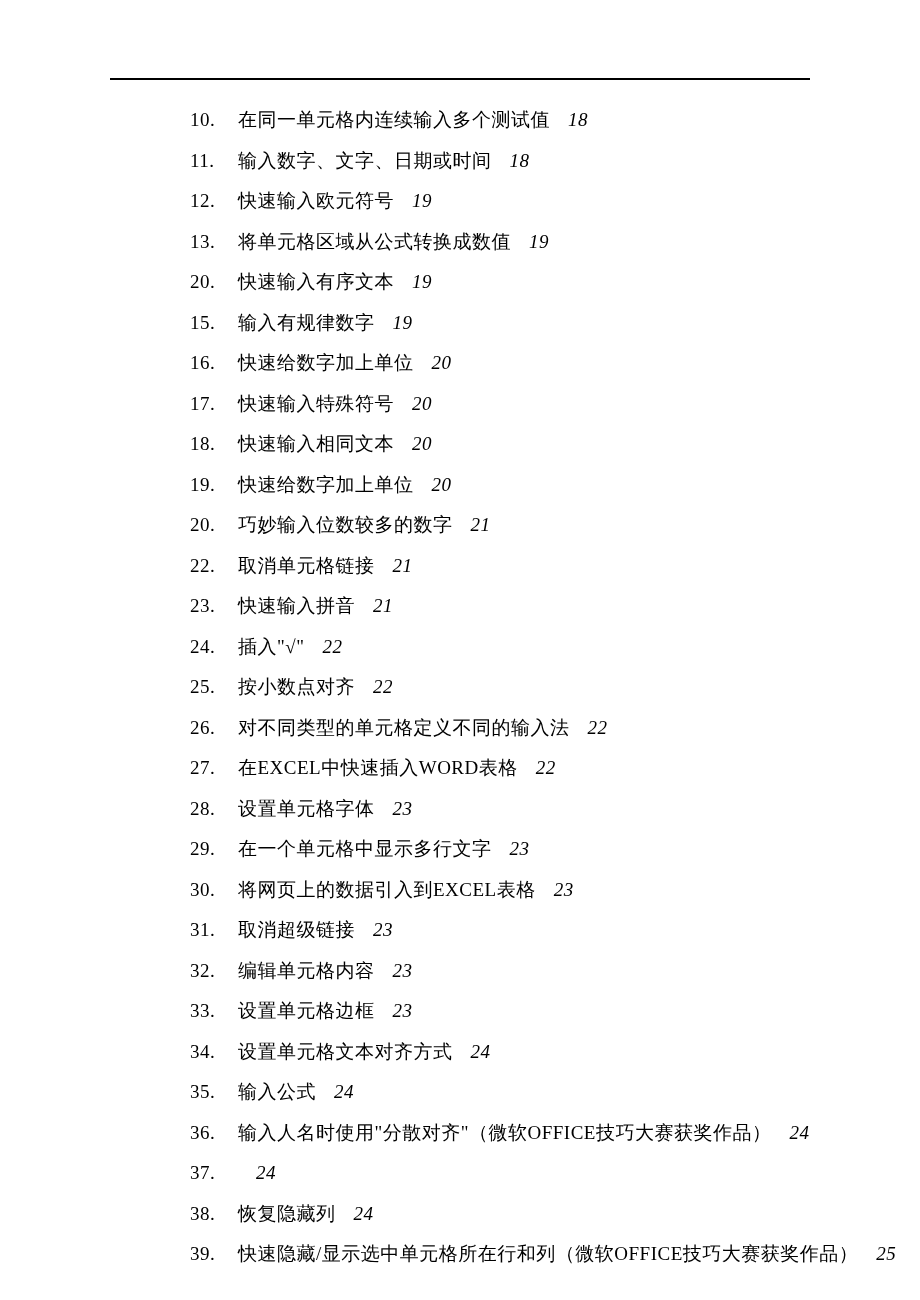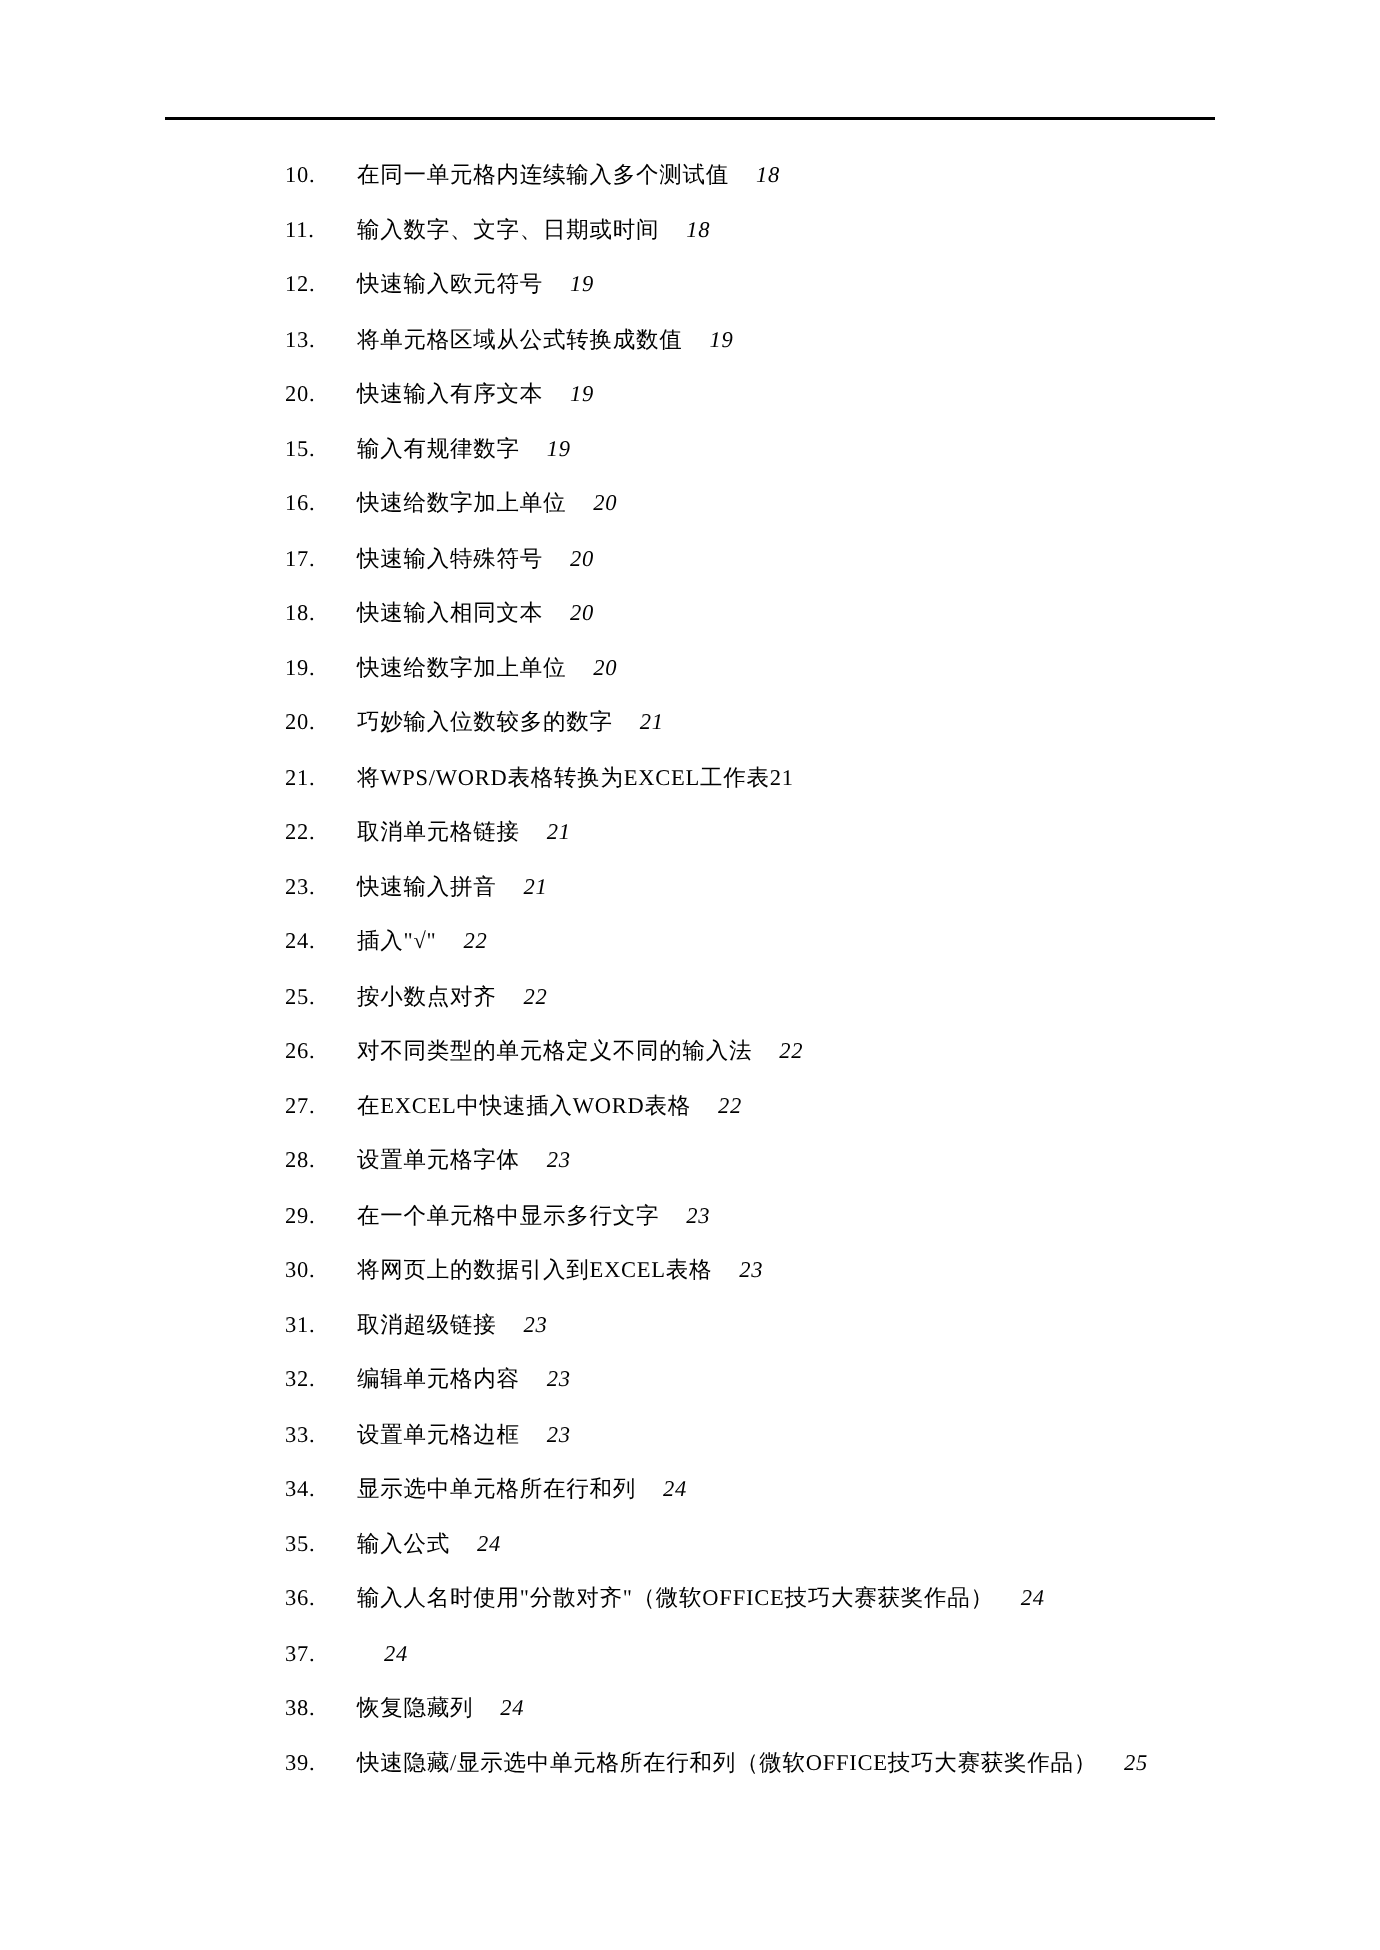--- a/index.html
+++ b/index.html
@@ -16,21 +16,21 @@
   .rule {
     border-top: 2px solid #000;
     margin-bottom: 30px;
   }
   .toc {
     padding-left: 80px;
   }
   .toc-item {
     display: flex;
     align-items: baseline;
-    font-size: 15px;
+    font-size: 19px;
     line-height: 1.0;
     margin-bottom: 21.5px;
     letter-spacing: 0.5px;
   }
   .num {
     min-width: 48px;
     text-align: left;
   }
   .title {
     white-space: pre;
@@ -95,25 +95,20 @@
         <span class="num">19.</span>
         <span class="title">快速给数字加上单位</span>
         <span class="pg">20</span>
       </div>
       <div class="toc-item">
         <span class="num">20.</span>
         <span class="title">巧妙输入位数较多的数字</span>
         <span class="pg">21</span>
       </div>
       <div class="toc-item">
-        <span class="num">21.</span>
-        <span class="title">将WPS/WORD表格转换为EXCEL工作表21</span>
-        <span class="pg"></span>
-      </div>
-      <div class="toc-item">
         <span class="num">22.</span>
         <span class="title">取消单元格链接</span>
         <span class="pg">21</span>
       </div>
       <div class="toc-item">
         <span class="num">23.</span>
         <span class="title">快速输入拼音</span>
         <span class="pg">21</span>
       </div>
       <div class="toc-item">
@@ -161,21 +156,21 @@
         <span class="title">编辑单元格内容</span>
         <span class="pg">23</span>
       </div>
       <div class="toc-item">
         <span class="num">33.</span>
         <span class="title">设置单元格边框</span>
         <span class="pg">23</span>
       </div>
       <div class="toc-item">
         <span class="num">34.</span>
-        <span class="title">显示选中单元格所在行和列</span>
+        <span class="title">设置单元格文本对齐方式</span>
         <span class="pg">24</span>
       </div>
       <div class="toc-item">
         <span class="num">35.</span>
         <span class="title">输入公式</span>
         <span class="pg">24</span>
       </div>
       <div class="toc-item">
         <span class="num">36.</span>
         <span class="title">输入人名时使用"分散对齐"（微软OFFICE技巧大赛获奖作品）</span>

